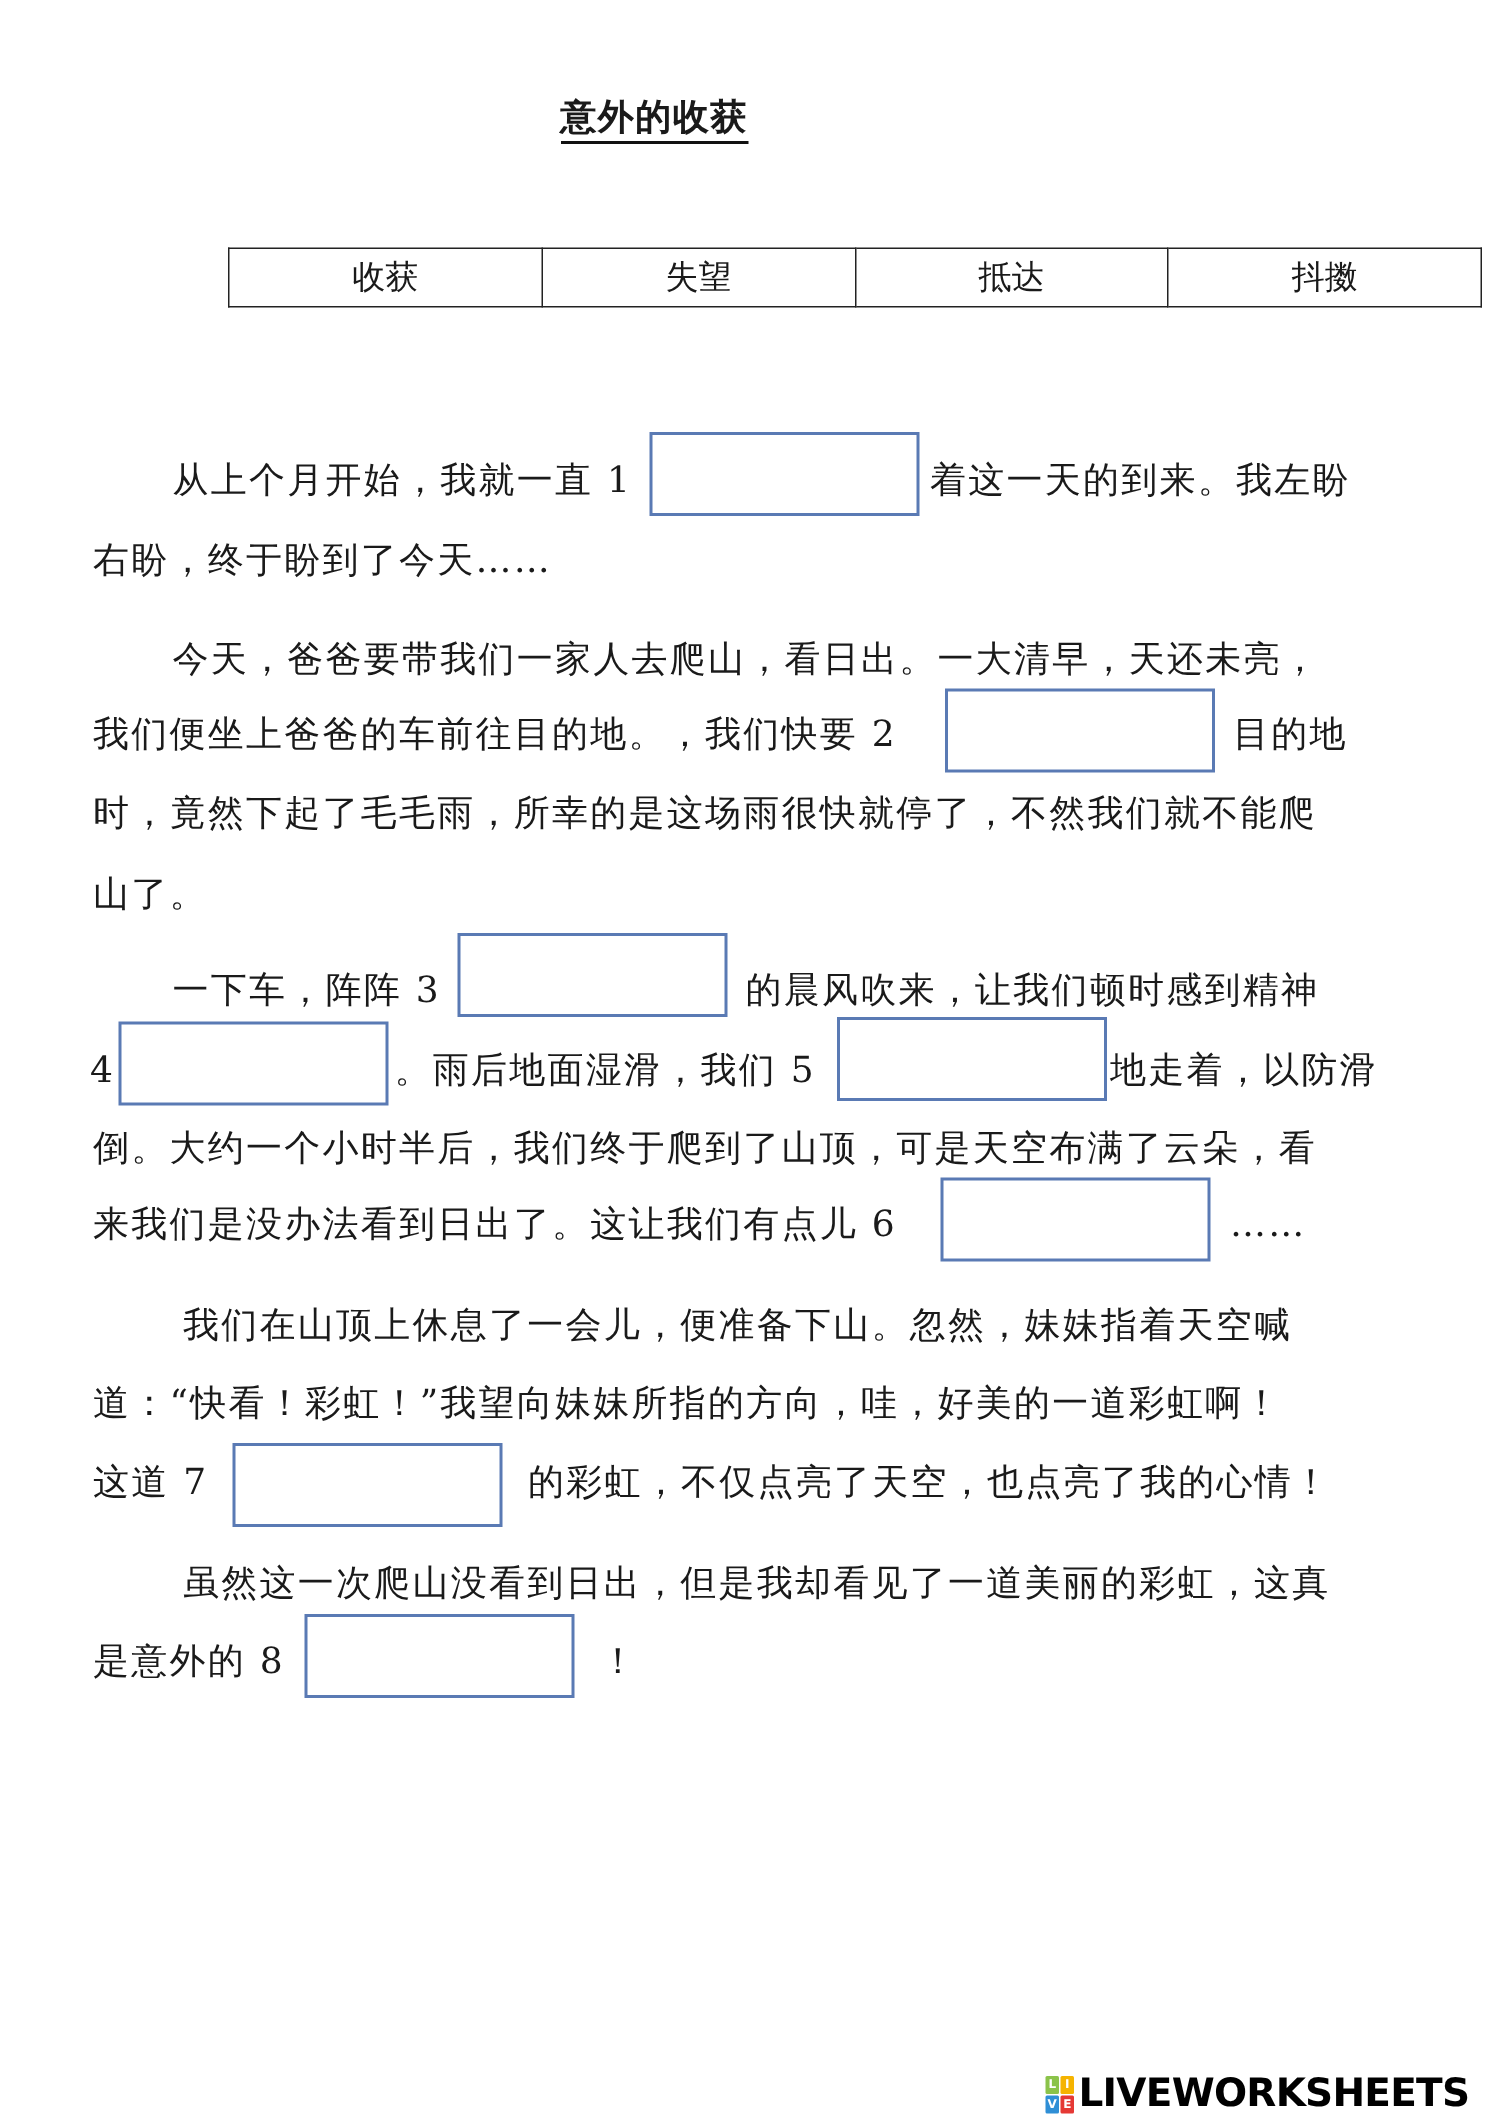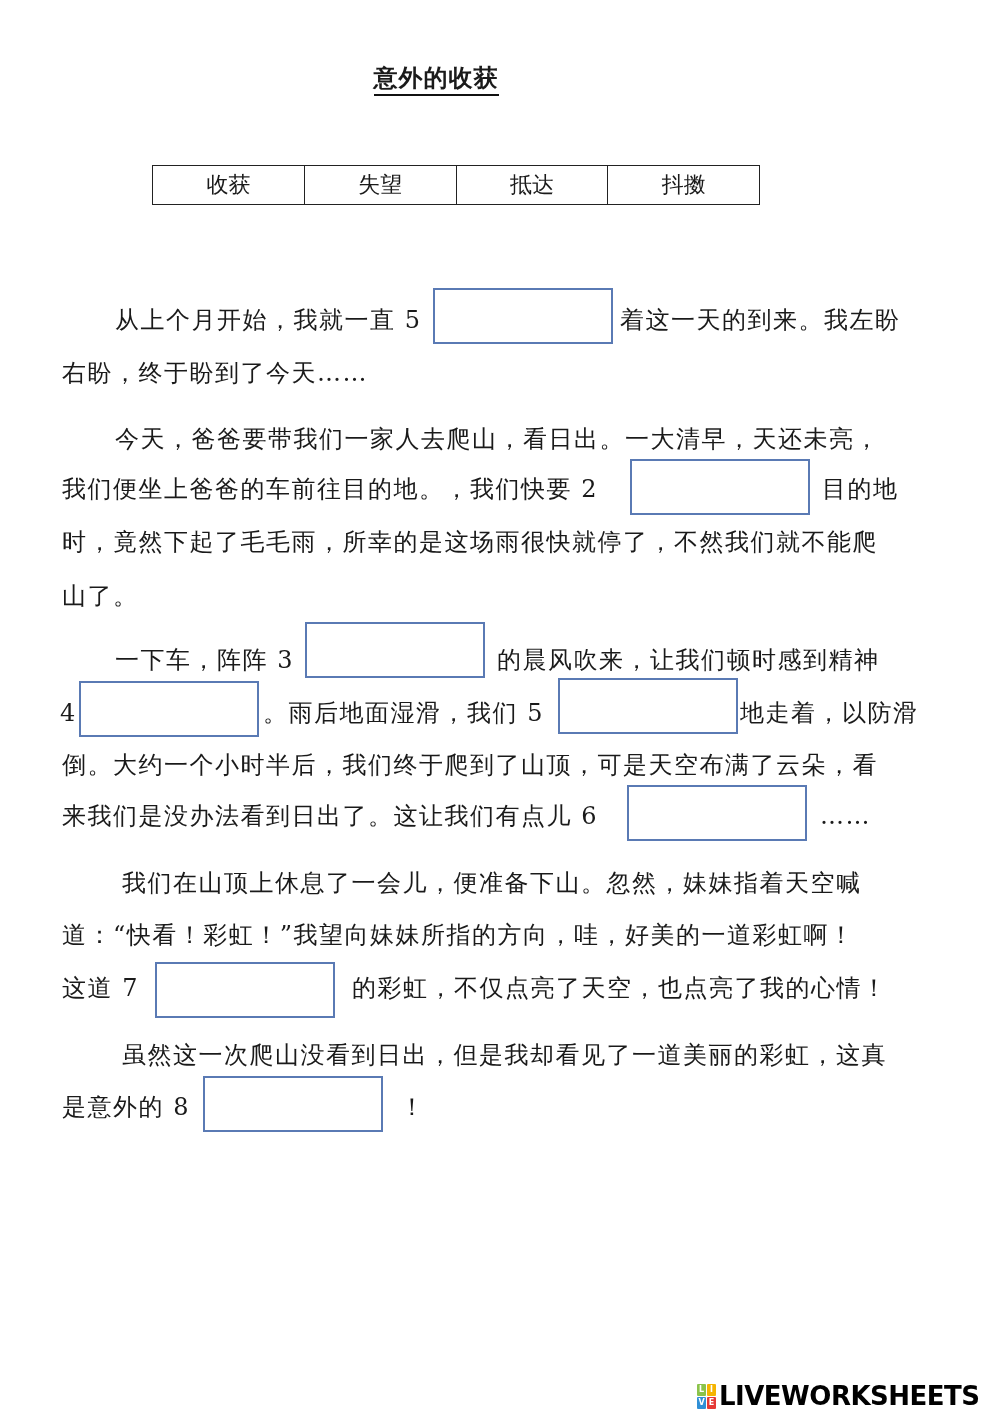--- a/index.html
+++ b/index.html
@@ -7,21 +7,21 @@
     width: 1000px; height: 1415px; background: #ffffff; position: relative;
     font-family: "DejaVu Serif", "Liberation Serif", serif; color: #1a1a1a;
     overflow: hidden;
   }
   .title {
     position: absolute; top: 62px; left: 0; width: 872px; text-align: center;
     font-size: 24px; font-weight: bold; letter-spacing: 1px;
   }
   .title span { border-bottom: 2px solid #111; padding-bottom: 2px; }
   table.wordbank {
-    position: absolute; top: 165px; left: 152px; width: 608px;
+    position: absolute; top: 165px; left: 152px; width: 836px;
     border-collapse: collapse;
   }
   table.wordbank td {
     border: 1.5px solid #222; height: 38px; text-align: center;
     font-size: 22px; width: 25%; padding: 0;
   }
   .line {
     position: absolute; font-size: 24px; white-space: nowrap; line-height: 30px;
     letter-spacing: 1.5px;
   }
@@ -54,21 +54,21 @@
   <tbody>
       <tr>
     <td>收获</td>
     <td>失望</td>
     <td>抵达</td>
     <td>抖擞</td>
   </tr>
 </tbody>
   </table>
 
-<div class="line" style="left:115px; top:305px;">从上个月开始，我就一直 5</div>
+<div class="line" style="left:115px; top:305px;">从上个月开始，我就一直 1</div>
 <input class="blank" style="left: 433px; top: 288px;" type="text">
 <div class="line" style="left:620px; top:305px;text-align:right;">着这一天的到来。我左盼</div>
 <div class="line" style="left:62px; top:358px;">右盼，终于盼到了今天……</div>
 
 <div class="line" style="left:115px; top:424px;">今天，爸爸要带我们一家人去爬山，看日出。一大清早，天还未亮，</div>
 <div class="line" style="left:62px; top:474px;">我们便坐上爸爸的车前往目的地。，我们快要 2</div>
 <input class="blank" style="left: 630px; top: 459px;" type="text">
 <div class="line" style="left:822px; top:474px;text-align:right;">目的地</div>
 <div class="line" style="left:62px; top:527px;">时，竟然下起了毛毛雨，所幸的是这场雨很快就停了，不然我们就不能爬</div>
 <div class="line" style="left:62px; top:581px;">山了。</div>

